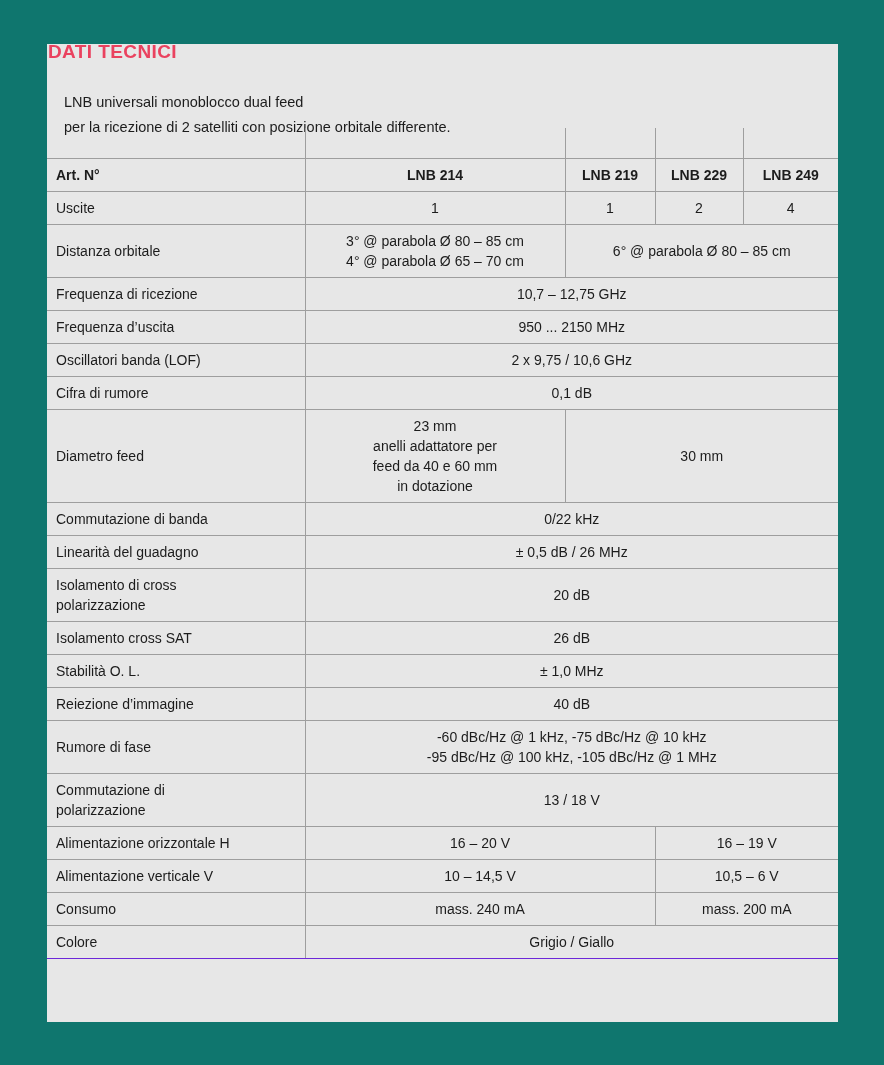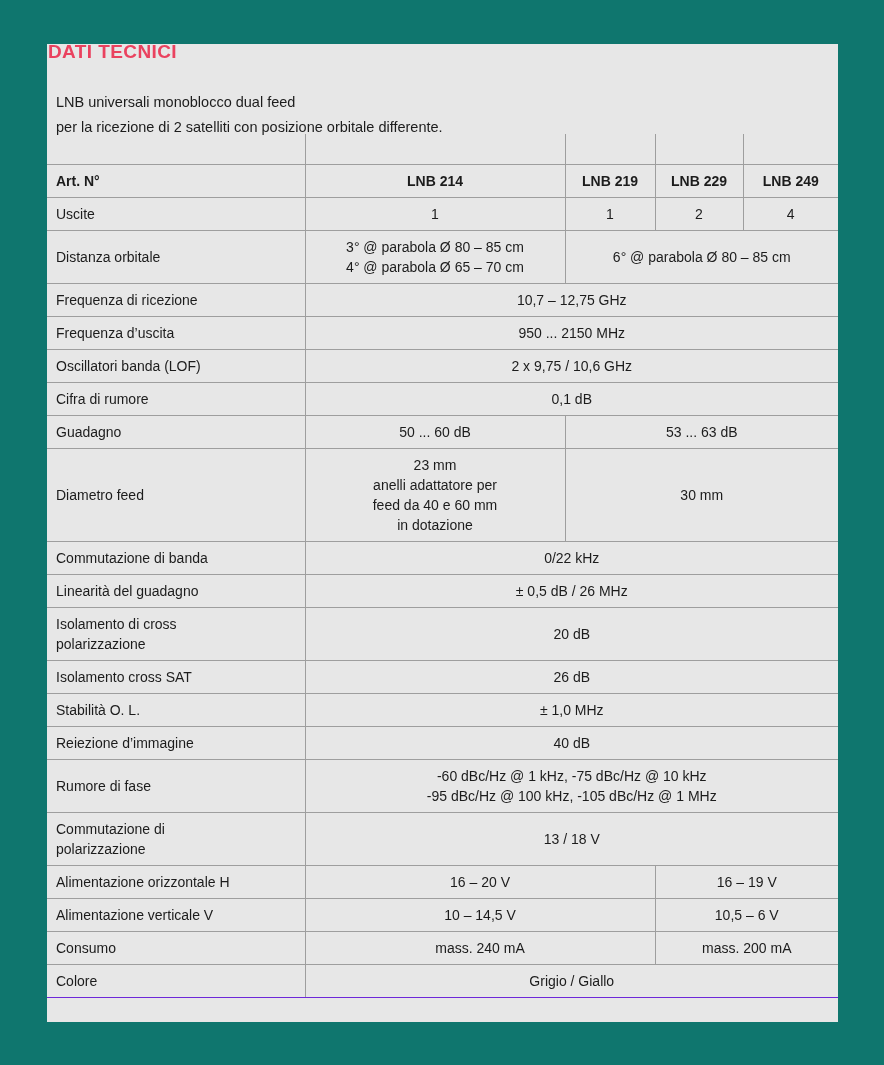--- a/index.html
+++ b/index.html
@@ -31,30 +31,30 @@
     left: 1px;
     margin: 0;
     font-size: 19px;
     font-weight: 700;
     letter-spacing: 0.4px;
     color: #ea425f;
   }
   .intro {
     position: absolute;
     top: 46px;
-    left: 9px;
+    left: 17px;
     margin: 0;
     font-size: 14.5px;
     line-height: 25px;
     font-weight: 400;
     color: #1c1c1c;
   }
   .spec-table {
     position: absolute;
-    top: 90px;
+    top: 84px;
     left: 0;
     width: 791px;
     border-collapse: collapse;
     table-layout: fixed;
     font-size: 14px;
     color: #1c1c1c;
     padding-left: 40px;
   }
   .spec-table td {
     padding: 6px 4px;
@@ -139,25 +139,20 @@
           </tr>
           <tr>
             <td class="label-cell">Oscillatori banda (LOF)</td>
             <td colspan="4">2 x 9,75 / 10,6 GHz</td>
           </tr>
           <tr>
             <td class="label-cell">Cifra di rumore</td>
             <td colspan="4">0,1 dB</td>
           </tr>
           <tr>
-            <td class="label-cell">Guadagno</td>
-            <td colspan="1">50 ... 60 dB</td>
-            <td colspan="3">53 ... 63 dB</td>
-          </tr>
-          <tr>
             <td class="label-cell">Diametro feed</td>
             <td colspan="1">23 mm
 anelli adattatore per
 feed da 40 e 60 mm
 in dotazione</td>
             <td colspan="3">30 mm</td>
           </tr>
           <tr>
             <td class="label-cell">Commutazione di banda</td>
             <td colspan="4">0/22 kHz</td>

